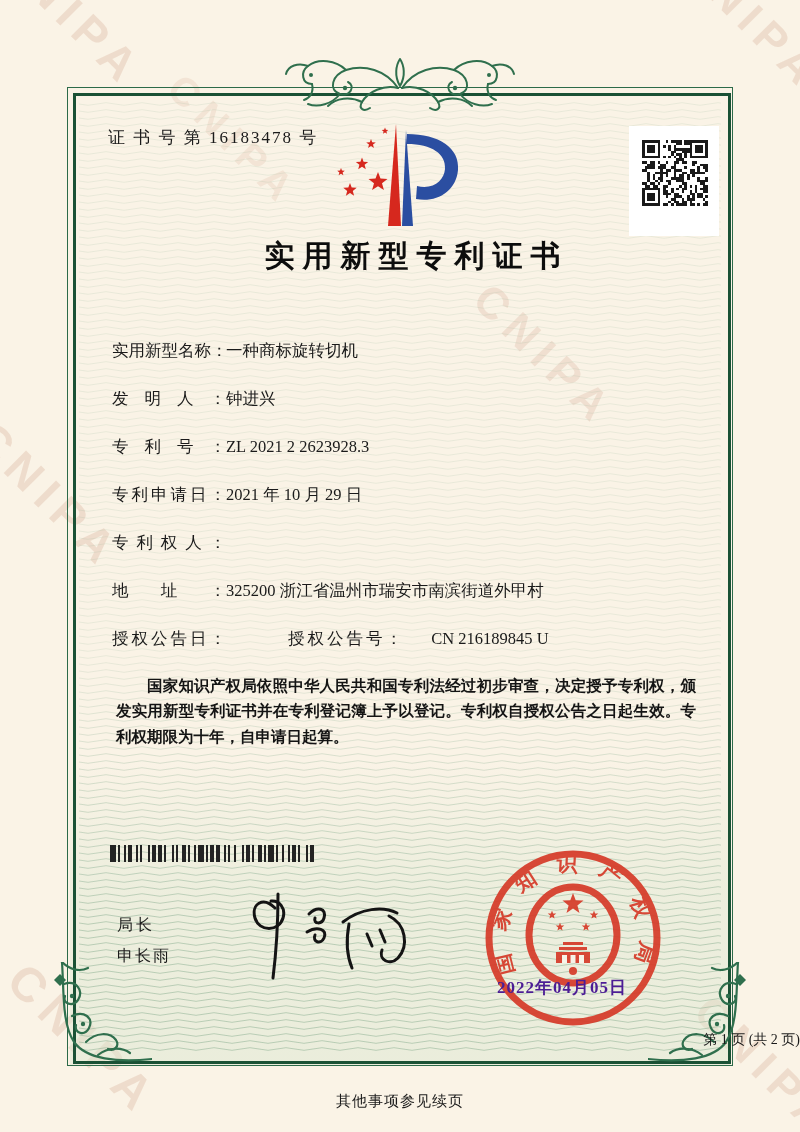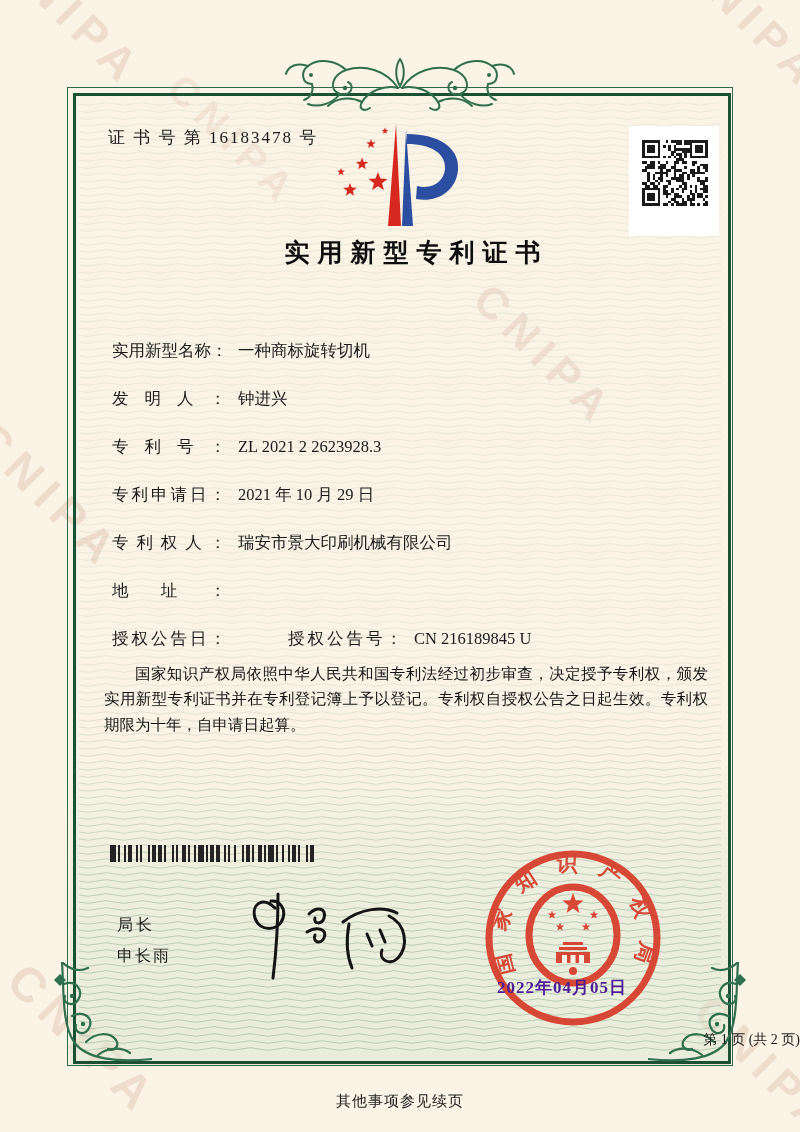--- a/index.html
+++ b/index.html
@@ -28,35 +28,35 @@
   .frame-inner{position:absolute;left:73px;top:93px;width:652px;height:965px;border:3px solid #1a5135;z-index:2;}
   #waves{position:absolute;left:79px;top:100px;z-index:2;}
   .orn{z-index:4;}
   
   .cert-no{left:108px;top:126px;font-size:17px;letter-spacing:2px;z-index:5;}
   .logo{left:333px;top:122px;z-index:5;}
   .qr-patch{left:629px;top:126px;width:90px;height:110px;background:#ffffff;z-index:5;}
   #qr{position:absolute;left:13px;top:14px;}
   .title{
     left:0;right:0;top:236px;text-align:center;z-index:5;
-    font-size:25px;font-weight:bold;letter-spacing:8px;color:#0d0d0d;padding-left:33px;
+    font-size:30px;font-weight:bold;letter-spacing:8px;color:#0d0d0d;padding-left:33px;
   }
   
   .fields{left:112px;top:340px;width:600px;z-index:5;font-size:16.5px;}
   .frow{margin-bottom:26px;line-height:22px;white-space:nowrap;}
   .flabel{
     display:inline-flex;justify-content:space-between;
     width:114px;vertical-align:bottom;
   }
-  .fvalue{margin-left:12px;}
+  .fvalue{text-align:center;}
   .grant .fvalue{display:inline-block;width:176px;}
   .grant .flabel.second{margin-left:62px;}
   
   .paras{left:100px;top:657px;width:612px;z-index:5;font-size:15.5px;line-height:25.4px;text-align:justify;color:#141414;}
-  .paras p{margin:4px;text-indent:2em;}
+  .paras p{margin:16px;text-indent:2em;font-weight:bold;}
   
   #barcode{left:110px;top:845px;width:214px;height:17px;z-index:5;}
   
   .sig-title{left:117px;top:915px;font-size:16px;z-index:5;letter-spacing:3px;text-align:center;}
   .sig-name{left:117px;top:946px;font-size:16px;z-index:5;letter-spacing:2px;}
   .sig-svg{left:225px;top:888px;z-index:5;}
   
   .seal-svg{left:478px;top:847px;z-index:5;opacity:0.92;}
   .seal-date{
     left:497px;top:976px;width:160px;z-index:6;
@@ -644,28 +644,28 @@
         <span>：</span>
       </span><span class="fvalue">2021 年 10 月 29 日</span>
   </div>
   <div class="frow">
     <span class="flabel">
         <span>专</span>
         <span>利</span>
         <span>权</span>
         <span>人</span>
         <span>：</span>
-      </span><span class="fvalue">瑞安市景大印刷机械有限公司</span>
+      </span>
   </div>
   <div class="frow">
     <span class="flabel">
         <span>地</span>
         <span>址</span>
         <span>：</span>
-      </span>
+      </span><span class="fvalue">325200  浙江省温州市瑞安市南滨街道外甲村</span>
   </div>
   <div class="frow grant">
     <span class="flabel">
         <span>授</span>
         <span>权</span>
         <span>公</span>
         <span>告</span>
         <span>日</span>
         <span>：</span>
       </span><span class="flabel second">

